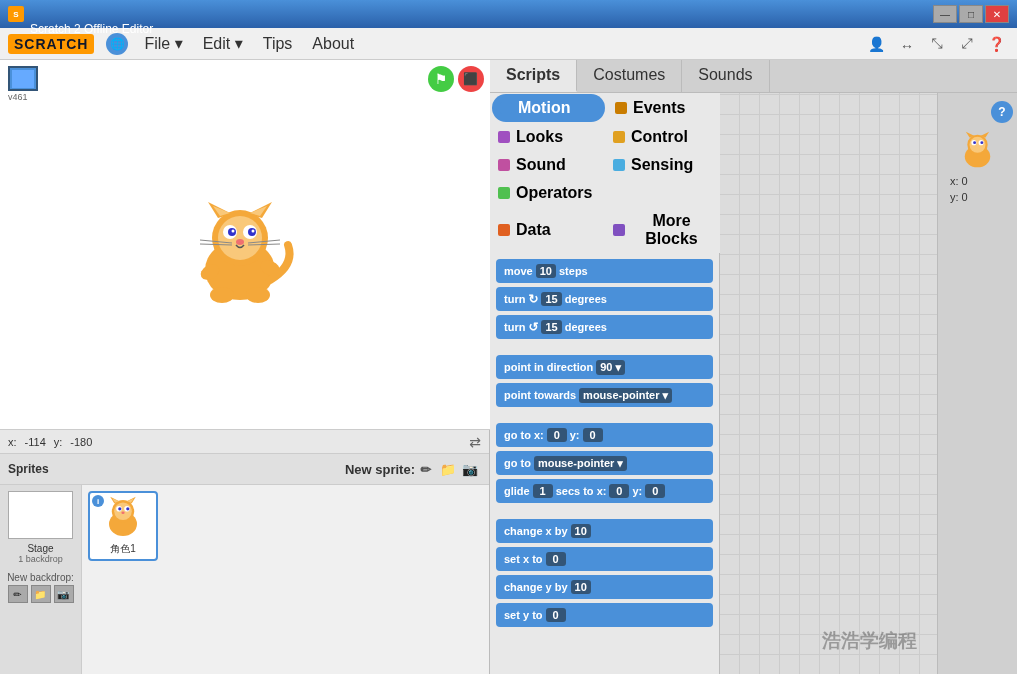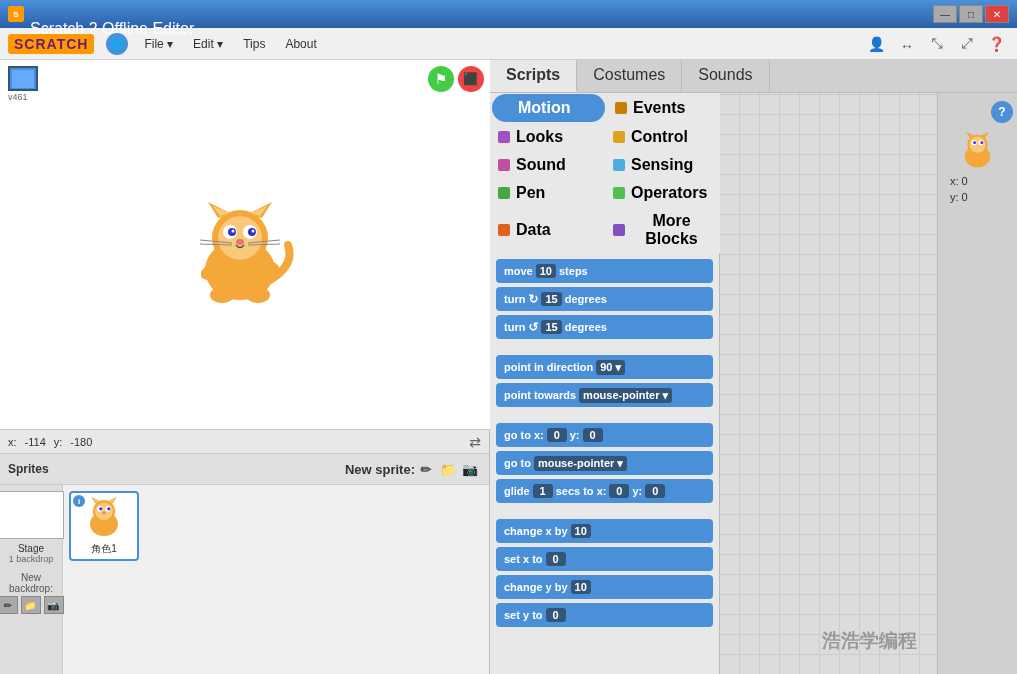--- a/index.html
+++ b/index.html
@@ -10,50 +10,50 @@
       background: linear-gradient(to bottom, #4a90d9, #2a60a9);
       height: 28px;
       display: flex;
       align-items: center;
       padding: 0 8px;
       color: white;
       font-size: 12px;
       gap: 6px;
     }
     .title-bar-icon { width: 16px; height: 16px; background: #f90; border-radius: 2px; display: flex; align-items: center; justify-content: center; font-size: 8px; color: white; font-weight: bold; }
-    .title-bar-text { flex: 1; font-size: 16px; margin-top: 30px; }
+    .title-bar-text { flex: 1; font-size: 12px; margin-top: 30px; }
     .title-bar-btns { display: flex; gap: 2px; }
     .title-bar-btn {
       width: 24px; height: 18px; background: #aaa; border: 1px solid #888;
       display: flex; align-items: center; justify-content: center; font-size: 10px; cursor: pointer; color: #333;
     }
     .title-bar-btn.close { background: #e04040; color: white; }
 
     
     .menu-bar {
       background: #f0f0f0;
       border-bottom: 1px solid #ccc;
       height: 32px;
       display: flex;
       align-items: center;
       padding: 0 8px;
       gap: 4px;
     }
     .scratch-logo {
       background: #f90;
-      color: #701a75;
+      color: #0f172a;
       font-weight: bold;
       font-size: 14px;
       padding: 2px 6px;
       border-radius: 3px;
       letter-spacing: 1px;
       margin-right: 8px;
     }
     .menu-globe { width: 22px; height: 22px; background: #4a90d9; border-radius: 50%; display: flex; align-items: center; justify-content: center; color: white; font-size: 12px; margin-right: 4px; }
-    .menu-item { padding: 3px 8px; cursor: pointer; font-size: 12px; color: #333; }
+    .menu-item { padding: 3px 8px; cursor: pointer; font-size: 16px; color: #333; }
     .menu-sep { flex: 1; }
     .menu-tools { display: flex; gap: 6px; align-items: center; }
     .tool-btn { width: 24px; height: 24px; display: flex; align-items: center; justify-content: center; cursor: pointer; font-size: 14px; color: #555; }
 
     
     .main-layout {
       display: flex;
       height: calc(674px - 28px - 32px);
     }
 
@@ -121,21 +121,21 @@
       font-size: 12px;
       font-weight: bold;
       color: #333;
     }
     .sprites-label { flex: 1; }
     .new-sprite-label { font-size: 13px; color: #333; margin-left: 8px; }
     .sprite-tool-btn { width: 22px; height: 22px; display: flex; align-items: center; justify-content: center; cursor: pointer; font-size: 13px; color: #555; }
 
     .sprites-content { display: flex; flex: 1; }
     .stage-thumb-area {
-      width: 63px;
+      width: 82px;
       background: #ddd;
       border-right: 1px solid #ccc;
       display: flex;
       flex-direction: column;
       align-items: center;
       padding: 6px 4px;
     }
     .stage-mini-canvas { width: 65px; height: 48px; background: white; border: 1px solid #aaa; margin-bottom: 4px; }
     .stage-label { font-size: 10px; color: #333; text-align: center; }
     .stage-sublabel { font-size: 9px; color: #666; text-align: center; }
@@ -485,24 +485,20 @@
               <span class="cat-dot" style="background:#c050a0;"></span>
               <span>Sound</span>
             </button>
             <button class="category-btn">
               <span class="cat-dot" style="background:#4aade0;"></span>
               <span>Sensing</span>
             </button>
           </div>
           <div class="category-row">
             <button class="category-btn">
-              <span class="cat-dot" style="background:#44a844;"></span>
-              <span>Pen</span>
-            </button>
-            <button class="category-btn">
               <span class="cat-dot" style="background:#50c050;"></span>
               <span>Operators</span>
             </button>
           </div>
           <div class="category-row">
             <button class="category-btn">
               <span class="cat-dot" style="background:#e06020;"></span>
               <span>Data</span>
             </button>
             <button class="category-btn">

